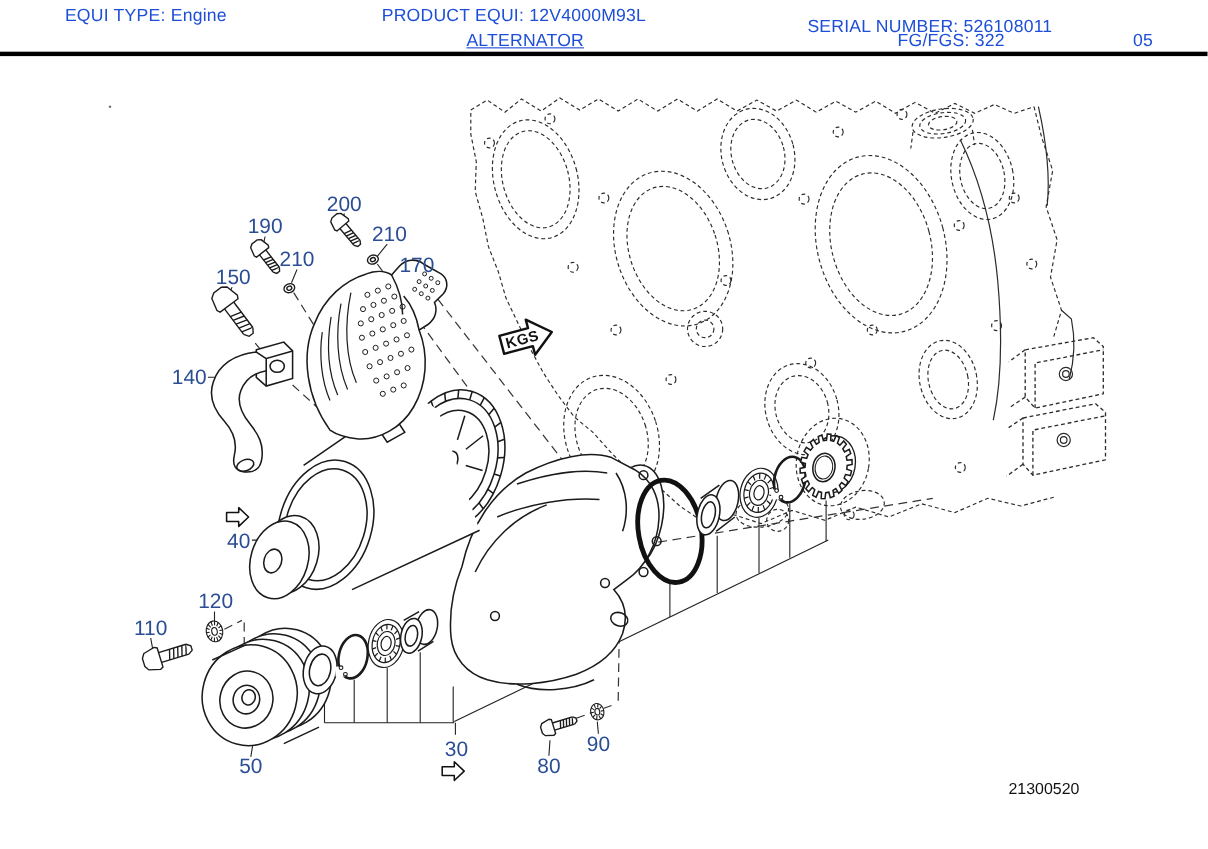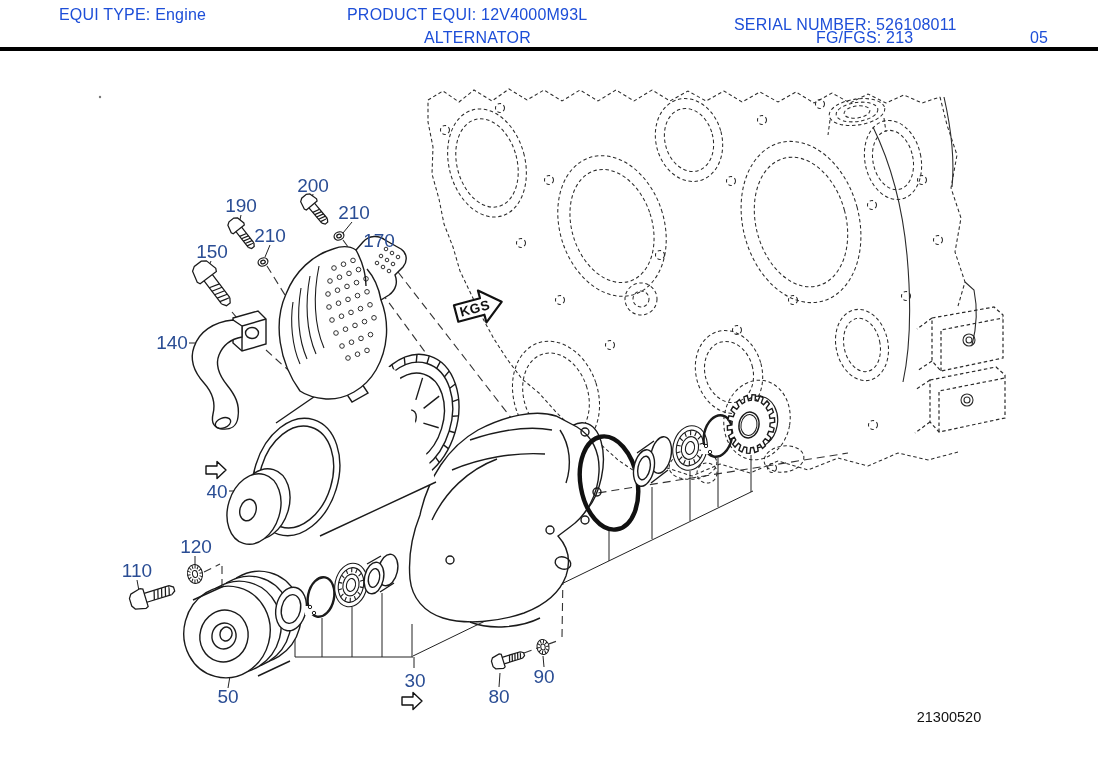--- a/index.html
+++ b/index.html
@@ -1,34 +1,34 @@
 <!DOCTYPE html>
 <html><head>
 <meta charset="utf-8">
 <style>
   html,body{margin:0;padding:0;background:#fff;}
   #page{position:relative;width:1098px;height:772px;background:#fff;overflow:hidden;
         font-family:"Liberation Sans",sans-serif;}
   .hdr{position:absolute;font-size:16px;color:#1d4ed8;white-space:nowrap;letter-spacing:.2px;}
-  .hdr.u{}
+  .hdr.u{text-decoration:underline;}
   #rule{position:absolute;left:0;top:47px;width:1098px;height:3.6px;background:#000;}
   svg{position:absolute;left:0;top:0;}
   svg text.co{font-family:"Liberation Sans",sans-serif;font-size:19px;fill:#2a4d94;}
   svg text.dn{font-family:"Liberation Sans",sans-serif;font-size:14.5px;fill:#111;}
   svg text.kgs{font-family:"Liberation Sans",sans-serif;font-size:13.5px;font-weight:bold;fill:#111;letter-spacing:.5px;}
 </style>
 </head>
 <body>
 
 <div id="page">
   <div class="hdr" style="left:59px;top:6px">EQUI TYPE: Engine</div>
   <div class="hdr" style="left:347px;top:6px">PRODUCT EQUI: 12V4000M93L</div>
   <div class="hdr" style="left:734px;top:16px">SERIAL NUMBER: 526108011</div>
   <div class="hdr u" style="left:424px;top:29px">ALTERNATOR</div>
-  <div class="hdr" style="left:816px;top:29px">FG/FGS: 213</div>
+  <div class="hdr" style="left:816px;top:29px">FG/FGS: 322</div>
   <div class="hdr" style="left:1030px;top:29px">05</div>
   <div id="rule"></div>
 
   <svg width="1098" height="772" viewBox="0 0 1098 772">
 
     <defs>
       <g id="bolt">
         <path vector-effect="non-scaling-stroke" d="M-12,-6 L-4,-8 L-2,-7 L-2,7 L-4,8 L-12,6 L-14,3 L-14,-3 Z"></path>
         <path vector-effect="non-scaling-stroke" d="M-2,-3.6 L18,-3.6 M-2,3.6 L18,3.6"></path>
         <path vector-effect="non-scaling-stroke" d="M6,-3.6 L4,3.6 M9,-3.6 L7,3.6 M12,-3.6 L10,3.6 M15,-3.6 L13,3.6 M18,-3.6 L16,3.6"></path>

